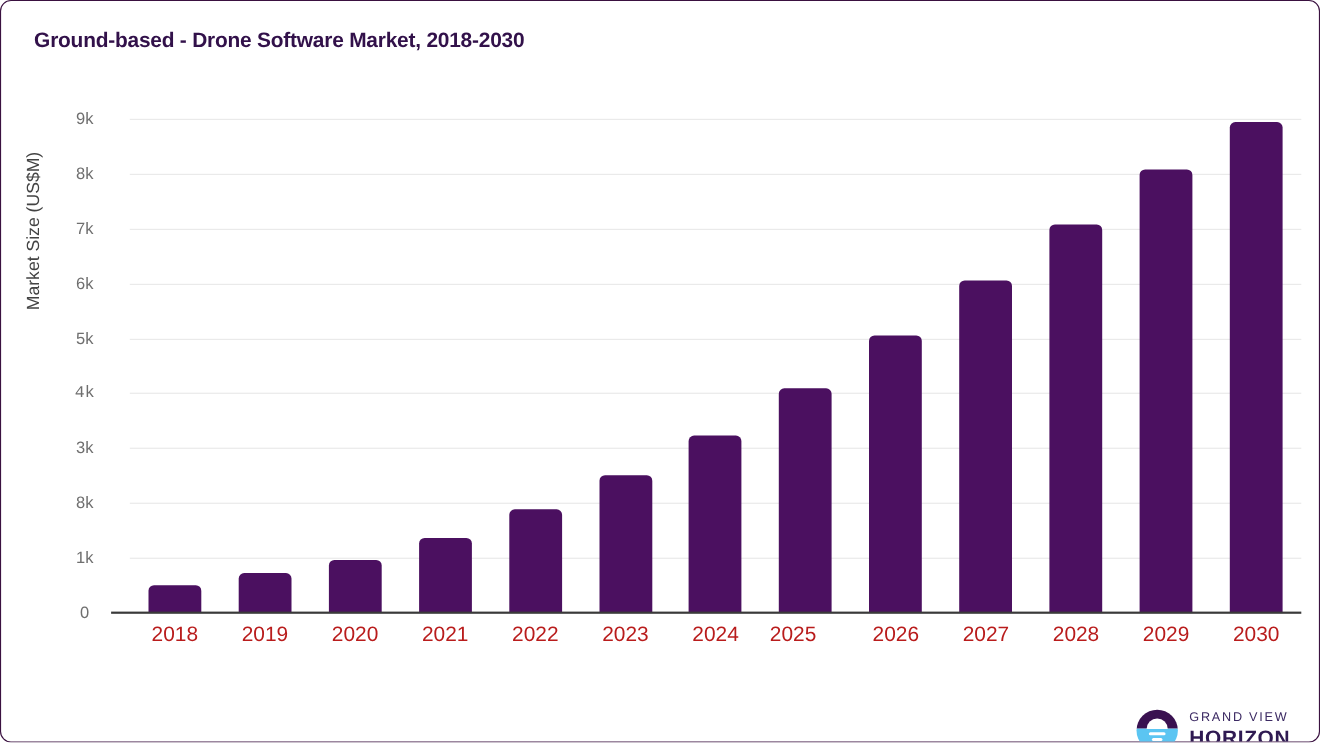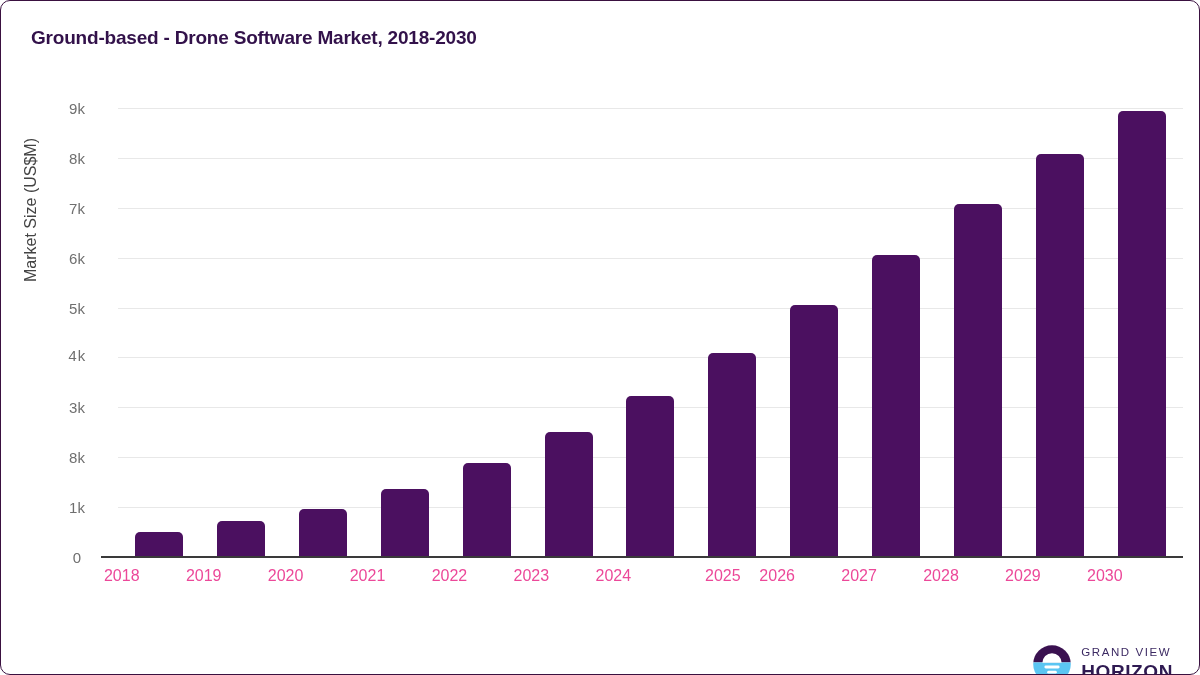--- a/index.html
+++ b/index.html
@@ -123,23 +123,23 @@
     width: 48px;
     background: #4b1060;
     border-radius: 5px 5px 0 0;
   }
 
   
   .xtick {
     position: absolute;
     top: 566px;
     width: 110px;
-    text-align: left;
-    font-size: 16px;
-    color: #ec4899;
+    text-align: center;
+    font-size: 19px;
+    color: #b91c1c;
   }
   #xlabels {
     position: absolute;
     left: 117px;
     top: 0;
     width: 1065px;
     height: 675px;
     pointer-events: none;
   }
 
@@ -267,21 +267,21 @@
   </div>
 
   <div id="xlabels">
       <div class="xtick" style="left: -14.0385px;">2018</div>
       <div class="xtick" style="left: 67.8846px;">2019</div>
       <div class="xtick" style="left: 149.808px;">2020</div>
       <div class="xtick" style="left: 231.731px;">2021</div>
       <div class="xtick" style="left: 313.654px;">2022</div>
       <div class="xtick" style="left: 395.577px;">2023</div>
       <div class="xtick" style="left: 477.5px;">2024</div>
-      <div class="xtick" style="left: 587px;">2025</div>
+      <div class="xtick" style="left: 548px;">2025</div>
       <div class="xtick" style="left: 641.346px;">2026</div>
       <div class="xtick" style="left: 723.269px;">2027</div>
       <div class="xtick" style="left: 805.192px;">2028</div>
       <div class="xtick" style="left: 887.115px;">2029</div>
       <div class="xtick" style="left: 969.038px;">2030</div>
     </div>
 
 
   <div id="logo">
     <svg id="logo-mark" viewBox="0 0 100 100">

